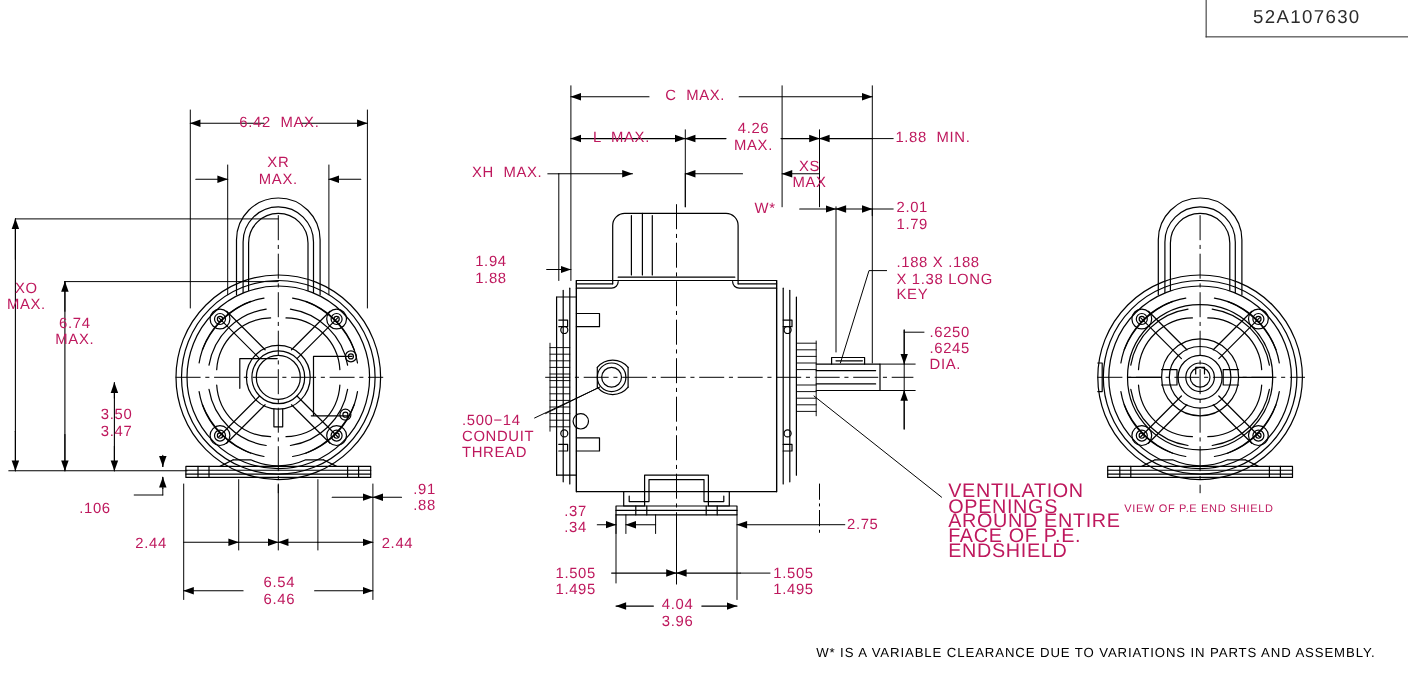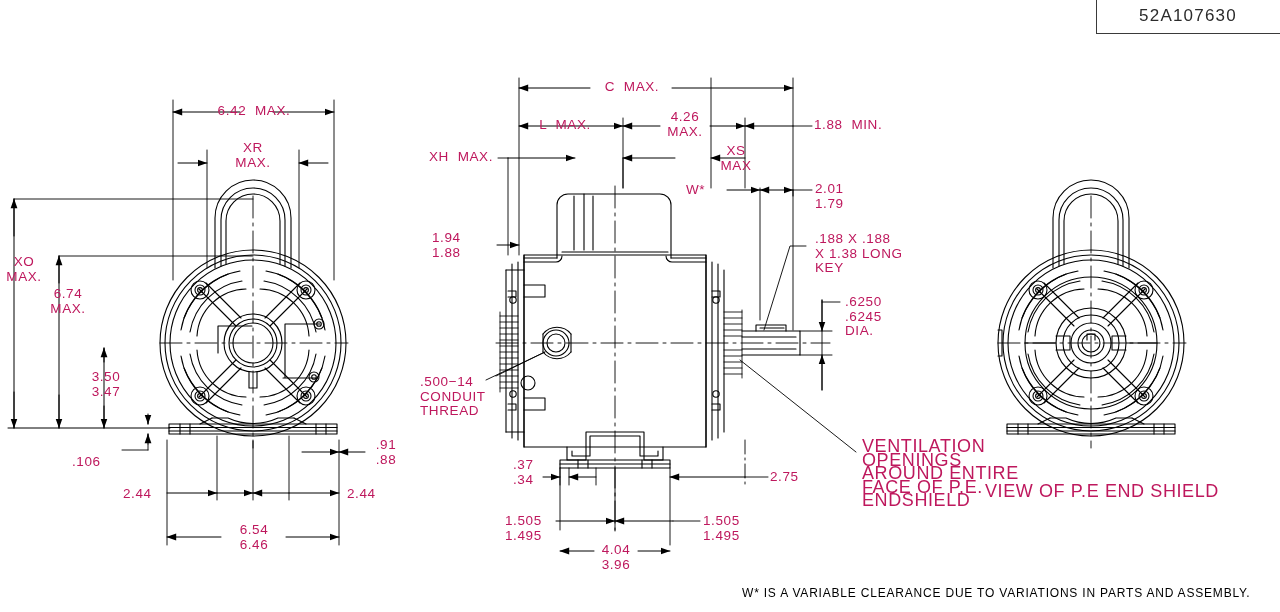--- a/index.html
+++ b/index.html
@@ -442,17 +442,17 @@
 <div class="lbl" style="left:703px;top:514px;">1.505
 1.495</div>
 <div class="lbl c" style="left:590px;top:543px;width:52px;">4.04
 3.96</div>
 <div class="lbl" style="left:862px;top:440px;font-size:18px;line-height:13.5px;">VENTILATION
 OPENINGS
 AROUND ENTIRE
 FACE OF P.E.
 ENDSHIELD</div>
 
-<div class="lbl c" style="left:985px;top:484px;width:210px;font-size:18px;">VIEW OF P.E END SHIELD</div>
+<div class="lbl c" style="left:985px;top:456px;width:210px;font-size:10px;">VIEW OF P.E END SHIELD</div>
 
 <div class="note" style="left:742px;top:586px;">W* IS A VARIABLE CLEARANCE DUE TO VARIATIONS IN PARTS AND ASSEMBLY.</div>
 
 </div>
 
 </body></html>

